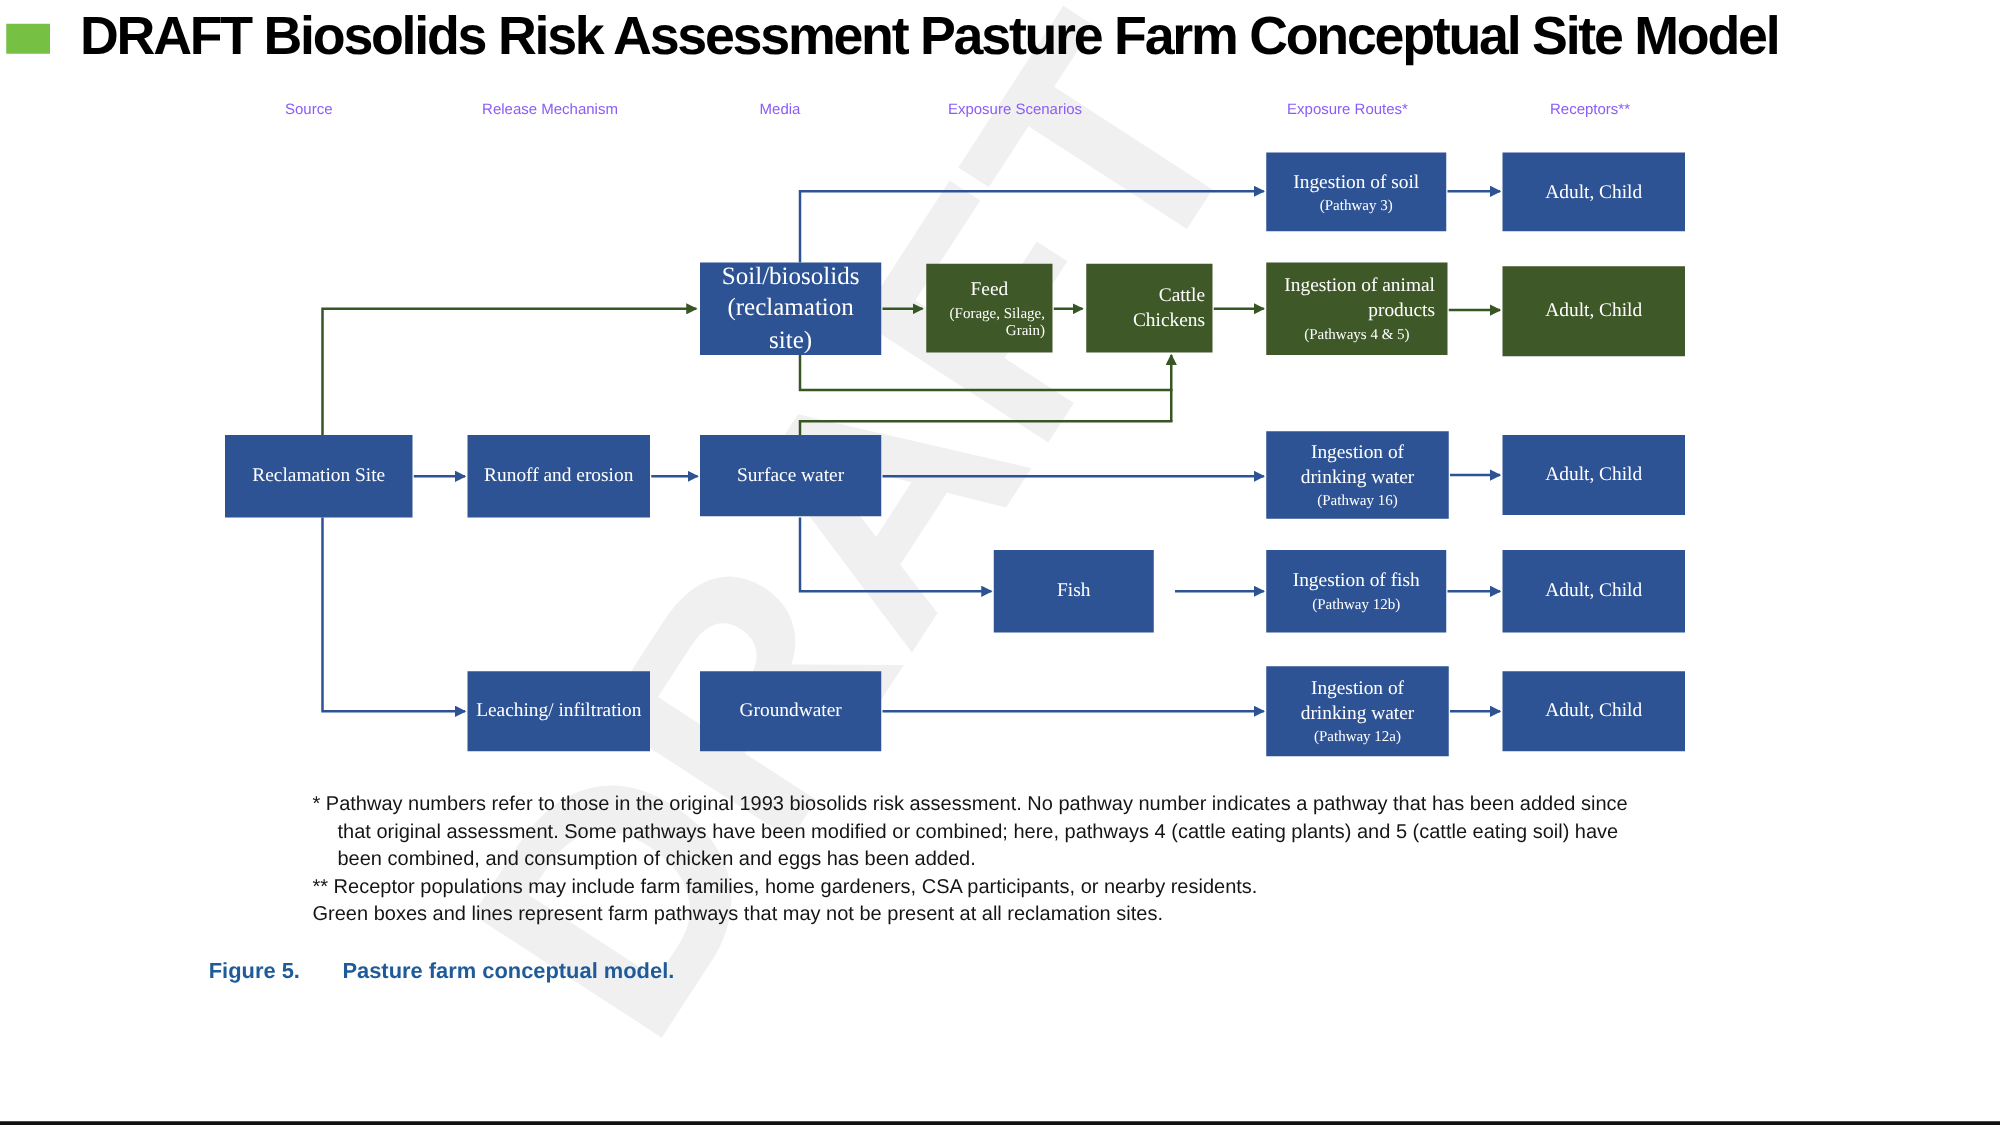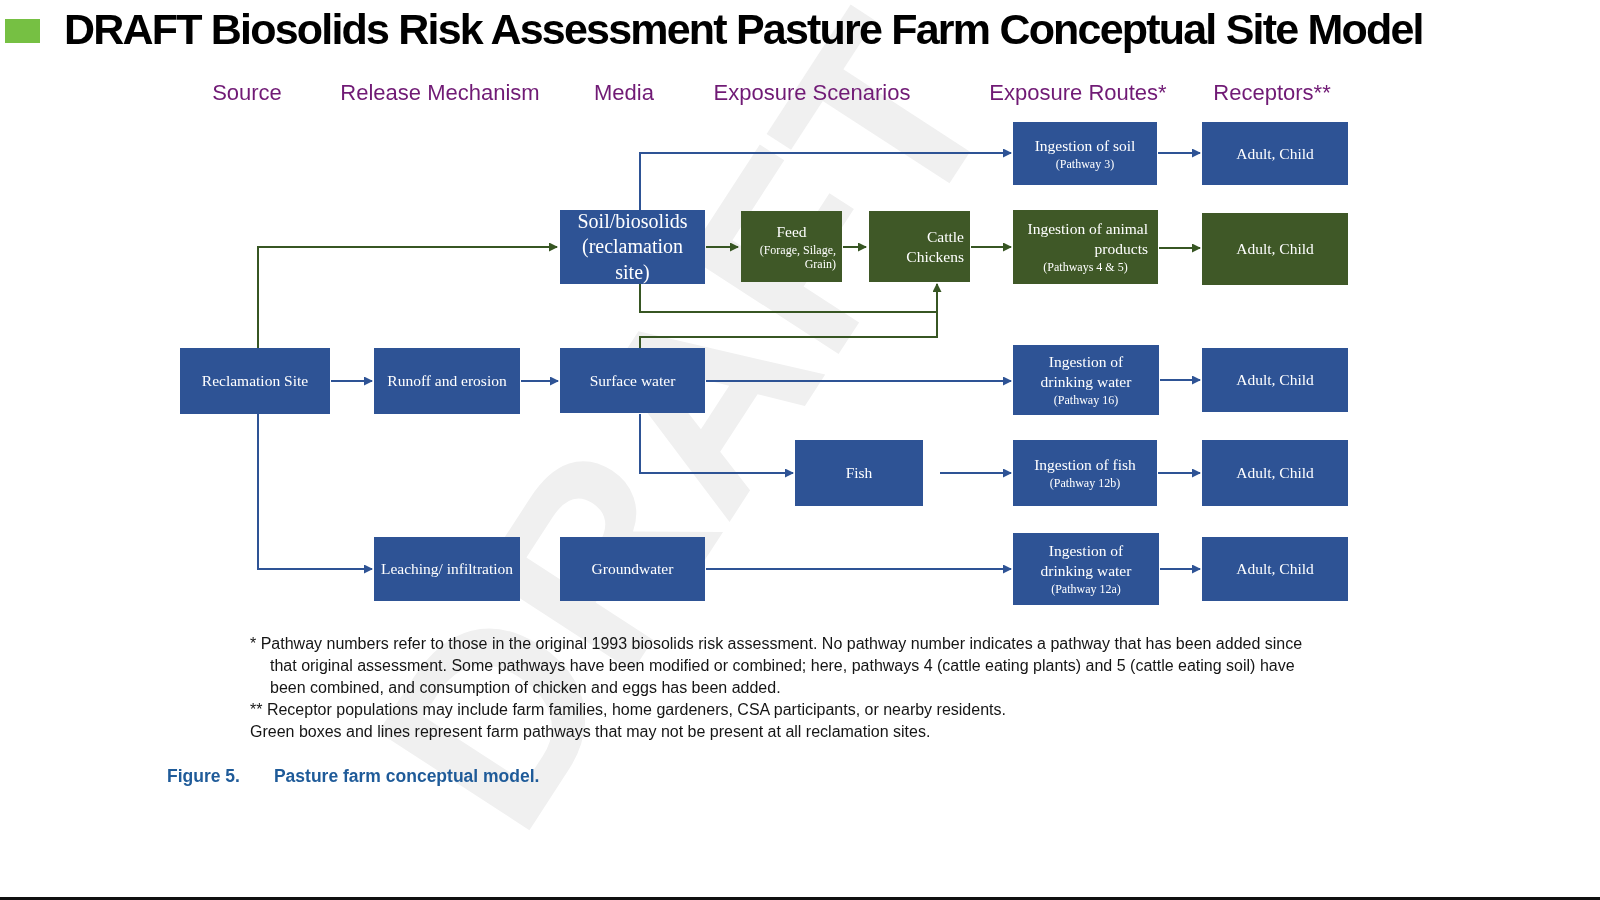--- a/index.html
+++ b/index.html
@@ -14,21 +14,21 @@
     line-height:265px;text-align:center;font-size:262px;font-weight:bold;
     color:#f0f0f0;transform:rotate(-57deg);z-index:0;user-select:none;white-space:nowrap;
   }
   
   .title-bullet{position:absolute;left:5px;top:19px;width:35px;height:24px;background:var(--accent-green,#76C043);z-index:2;}
   .page-title{
     position:absolute;left:64px;top:5px;font-size:43px;font-weight:bold;
     letter-spacing:-1.8px;color:#000;white-space:nowrap;z-index:2;
   }
   
-  .col-h{position:absolute;top:80px;transform:translateX(-50%);font-size:22px;color:#701a75;white-space:nowrap;z-index:2;}
+  .col-h{position:absolute;top:80px;transform:translateX(-50%);font-size:12px;color:#8b5cf6;white-space:nowrap;z-index:2;}
   
   svg.connectors{position:absolute;left:0;top:0;z-index:1;}
   .pl-blue{stroke:var(--line-blue,#2E5395);stroke-width:2;fill:none;}
   .pl-green{stroke:var(--line-green,#375623);stroke-width:2;fill:none;}
   .mk-blue{fill:var(--line-blue,#2E5395);}
   .mk-green{fill:var(--line-green,#375623);}
   
   .box{
     position:absolute;display:flex;flex-direction:column;align-items:center;justify-content:center;
     text-align:center;color:#fff;box-sizing:border-box;padding:4px 10px;z-index:2;font-family:Liberation Serif, serif;

